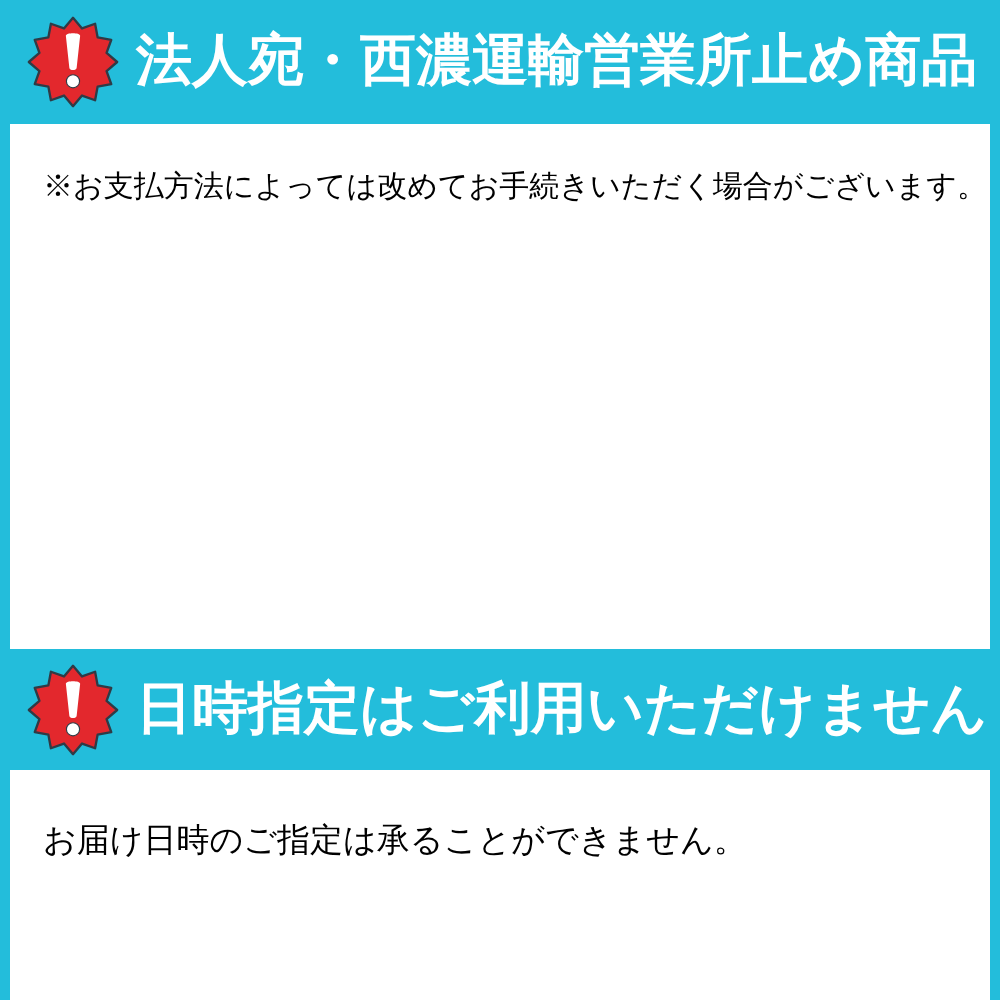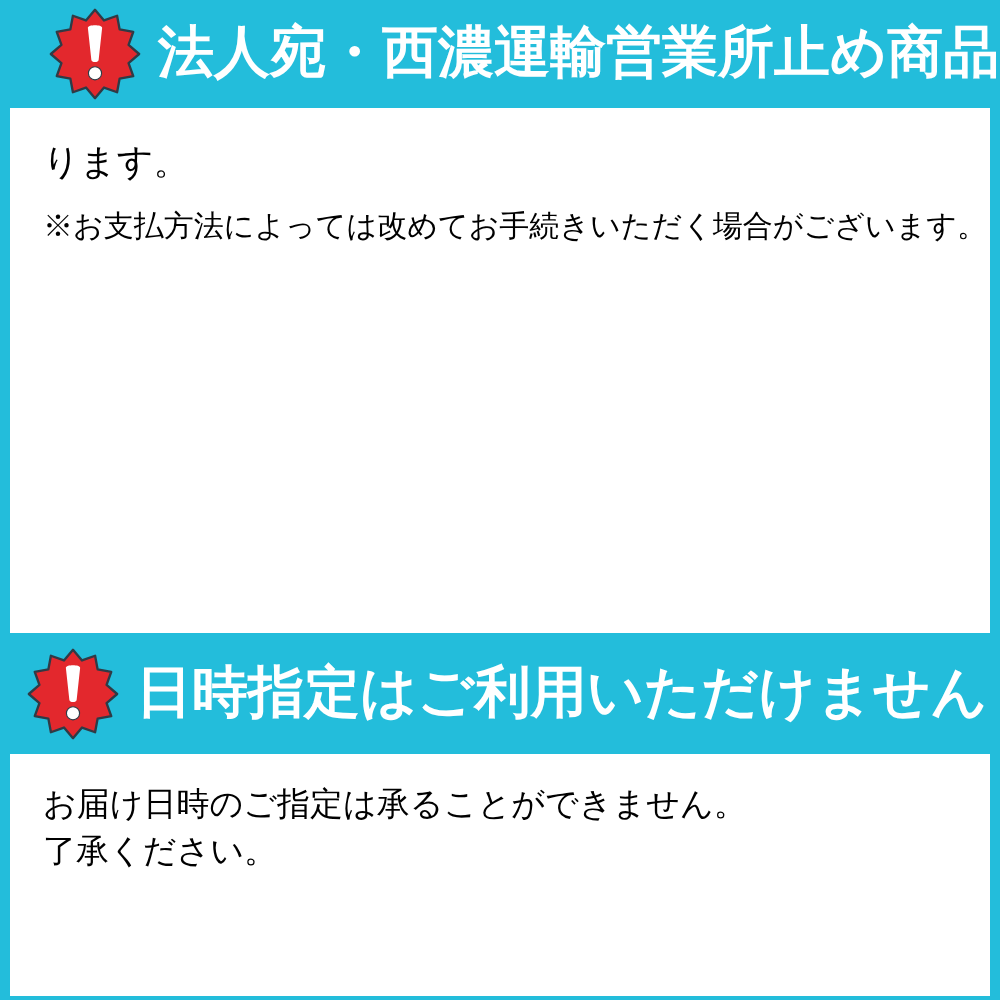--- a/index.html
+++ b/index.html
@@ -21,21 +21,21 @@
     flex-direction: column;
   }
   .band {
     background: var(--cyan);
     display: flex;
     align-items: center;
     padding-left: 26px;
     gap: 16px;
     flex: 0 0 auto;
   }
-  .band-1 { height: 108px; margin-left: 22px; }
+  .band-1 { height: 124px; }
   .band-2 { height: 121px; }
   .band-title {
     color: #ffffff;
     font-weight: 700;
     font-size: 56px;
     letter-spacing: 0px;
     white-space: nowrap;
     line-height: 1;
     padding-bottom: 4px;
   }
@@ -77,56 +77,55 @@
     font-size: 26px;
     line-height: 47px;
     font-weight: 500;
     color: var(--ink);
   }
   .p-bottom {
     font-size: 33px;
     line-height: 47px;
     font-weight: 500;
     color: var(--ink);
+    margin-top: 20px;
   }
 </style>
 </head>
 <body>
 
 <div class="canvas">
 
   <div class="band band-1">
     <svg class="badge" viewBox="-50 -50 100 100" aria-hidden="true">
       <polygon points="0,-47 9.6,-35.7 23.5,-40.7 26.2,-26.2 40.7,-23.5 35.7,-9.6 47,0 35.7,9.6 40.7,23.5 26.2,26.2 23.5,40.7 9.6,35.7 0,47 -9.6,35.7 -23.5,40.7 -26.2,26.2 -40.7,23.5 -35.7,9.6 -47,0 -35.7,-9.6 -40.7,-23.5 -26.2,-26.2 -23.5,-40.7 -9.6,-35.7" fill="var(--badge_red)" stroke="#2F3B46" stroke-width="2.5" stroke-linejoin="round"></polygon>
       <path d="M -7.6 -28 C -7.6 -31.5 7.6 -31.5 7.6 -28 L 3.9 6 C 3.9 9.5 -3.9 9.5 -3.9 6 Z" fill="#ffffff"></path>
       <circle cx="0" cy="20.5" r="7" fill="#ffffff" stroke="#2F3B46" stroke-width="1.2"></circle>
     </svg>
     <div class="band-title">法人宛・西濃運輸営業所止め商品</div>
   </div>
 
   <div class="white-panel panel-1">
     <div class="p-large">
-      <div class="line">ります。</div>
     </div>
 
     <div class="notes">
       <div class="line">※お支払方法によっては改めてお手続きいただく場合がございます。</div>
     </div>
 
   </div>
 
   <div class="band band-2">
     <svg class="badge" viewBox="-50 -50 100 100" aria-hidden="true">
       <polygon points="0,-47 9.6,-35.7 23.5,-40.7 26.2,-26.2 40.7,-23.5 35.7,-9.6 47,0 35.7,9.6 40.7,23.5 26.2,26.2 23.5,40.7 9.6,35.7 0,47 -9.6,35.7 -23.5,40.7 -26.2,26.2 -40.7,23.5 -35.7,9.6 -47,0 -35.7,-9.6 -40.7,-23.5 -26.2,-26.2 -23.5,-40.7 -9.6,-35.7" fill="var(--badge_red)" stroke="#2F3B46" stroke-width="2.5" stroke-linejoin="round"></polygon>
       <path d="M -7.6 -28 C -7.6 -31.5 7.6 -31.5 7.6 -28 L 3.9 6 C 3.9 9.5 -3.9 9.5 -3.9 6 Z" fill="#ffffff"></path>
       <circle cx="0" cy="20.5" r="7" fill="#ffffff" stroke="#2F3B46" stroke-width="1.2"></circle>
     </svg>
     <div class="band-title">日時指定はご利用いただけません</div>
   </div>
 
   <div class="white-panel panel-2">
     <div class="p-bottom">
       <div class="line">お届け日時のご指定は承ることができません。</div>
-      <div class="line">了承ください。</div>
     </div>
   </div>
 
 </div>
 
 </body></html>

